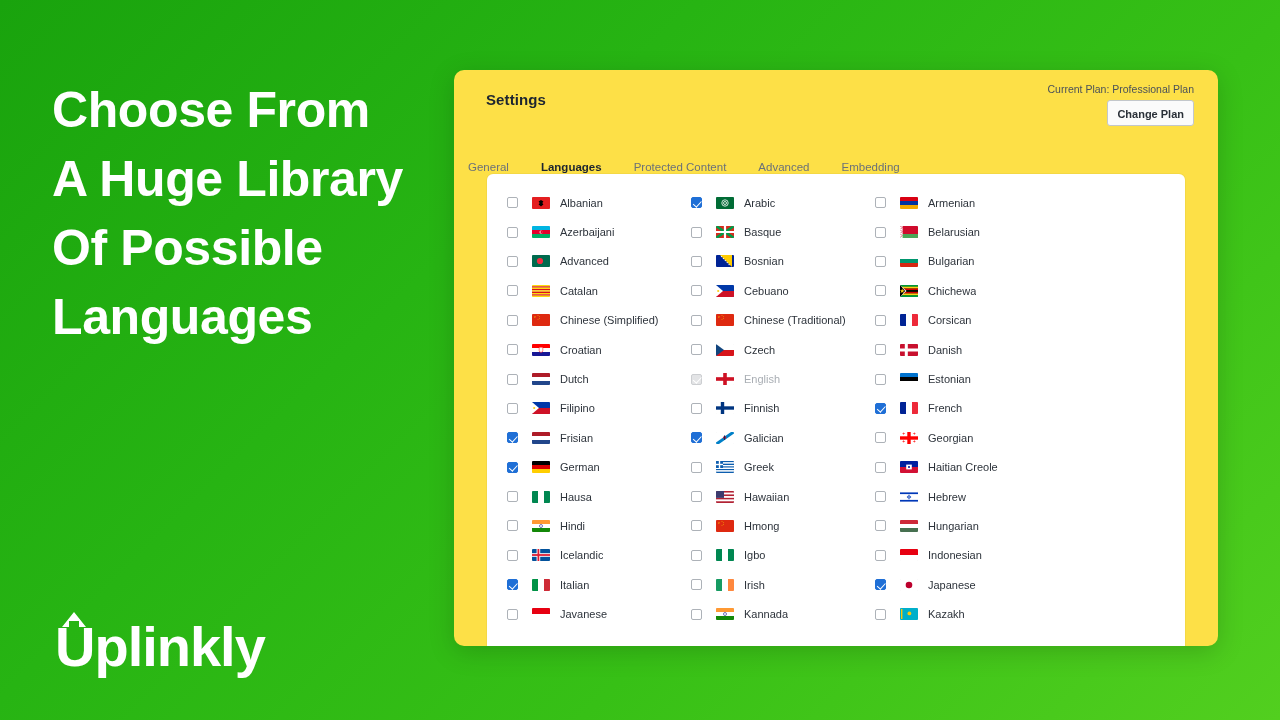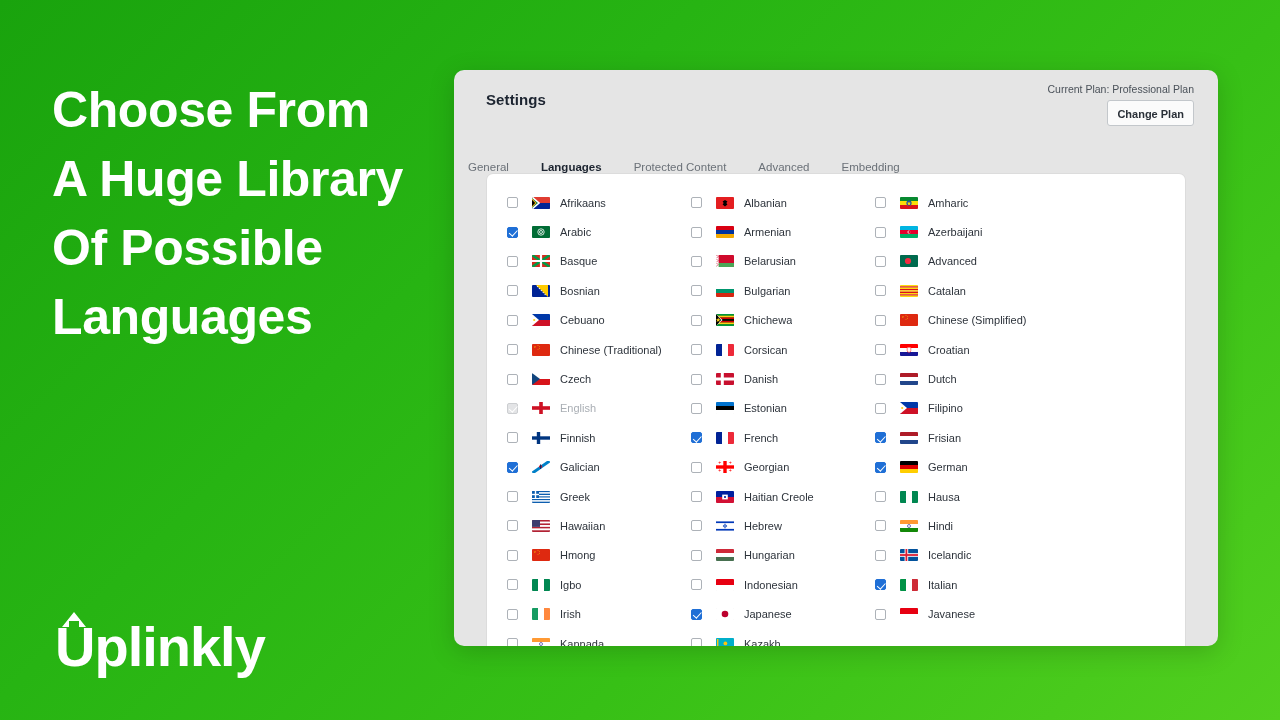--- a/index.html
+++ b/index.html
@@ -40,21 +40,21 @@
     line-height: 58px;
     letter-spacing: -1px;
     margin-left: -41px;
   }
 
   
   .card {
     position: absolute;
     left: 454px; top: 70px;
     width: 764px; height: 576px;
-    background: #e5e5e5;
+    background: #fde047;
     border-radius: 10px;
     box-shadow: 0 6px 26px rgba(0,0,0,0.17);
     overflow: hidden;
   }
 
   .card-head { position: relative; height: 70px; }
   .card-title {
     position: absolute;
     left: 32px; top: 21px;
     font-size: 15px;
@@ -230,52 +230,25 @@
       <div class="tab">Advanced</div>
       <div class="tab">Embedding</div>
     </div>
 
   <div class="lang-panel">
     <div class="lang-grid" id="lang-grid">
         <div class="lang-row">
           <span class="cbox"></span>
           <span class="flag">
             <svg viewBox="0 0 18 12" preserveAspectRatio="none">
-              <rect width="18" height="12" fill="#e03c31"></rect>
-              <rect y="6" width="18" height="6" fill="#002395"></rect>
-              <path d="M0 0 L7 6 L0 12 Z" fill="#007a4d"></path>
-              <path d="M0 0 L7 6 L0 12" stroke="#fff" stroke-width="1.6" fill="none"></path>
-              <path d="M0 1.5 L4.5 6 L0 10.5 Z" fill="#ffb612"></path>
-              <path d="M0 2.8 L3.2 6 L0 9.2 Z" fill="#000"></path>
-            </svg>
-          </span>
-          <span class="lang-label">Afrikaans</span>
-        </div>
-        <div class="lang-row">
-          <span class="cbox"></span>
-          <span class="flag">
-            <svg viewBox="0 0 18 12" preserveAspectRatio="none">
               <rect width="18" height="12" fill="#e41e20"></rect>
               <path d="M9 3 L11.4 4.6 L10.3 6 L11.4 7.6 L9 9.4 L6.6 7.6 L7.7 6 L6.6 4.6 Z" fill="#000"></path>
             </svg>
           </span>
           <span class="lang-label">Albanian</span>
-        </div>
-        <div class="lang-row">
-          <span class="cbox"></span>
-          <span class="flag">
-            <svg viewBox="0 0 18 12" preserveAspectRatio="none">
-              <rect width="18" height="4" fill="#078930"></rect>
-              <rect y="4" width="18" height="4" fill="#fcdd09"></rect>
-              <rect y="8" width="18" height="4" fill="#da121a"></rect>
-              <circle cx="9" cy="6" r="2.6" fill="#0f47af"></circle>
-              <path d="M9 4.2 L9.6 5.8 L11.2 5.8 L9.9 6.8 L10.4 8.4 L9 7.4 L7.6 8.4 L8.1 6.8 L6.8 5.8 L8.4 5.8 Z" fill="#fcdd09"></path>
-            </svg>
-          </span>
-          <span class="lang-label">Amharic</span>
         </div>
         <div class="lang-row">
           <span class="cbox checked"></span>
           <span class="flag">
             <svg viewBox="0 0 18 12" preserveAspectRatio="none">
               <rect width="18" height="12" fill="#006c35"></rect>
               <circle cx="9" cy="6" r="3.2" fill="none" stroke="#fff" stroke-width="0.8"></circle>
               <circle cx="9" cy="6" r="1.5" fill="none" stroke="#fff" stroke-width="0.8"></circle>
             </svg>
           </span>

